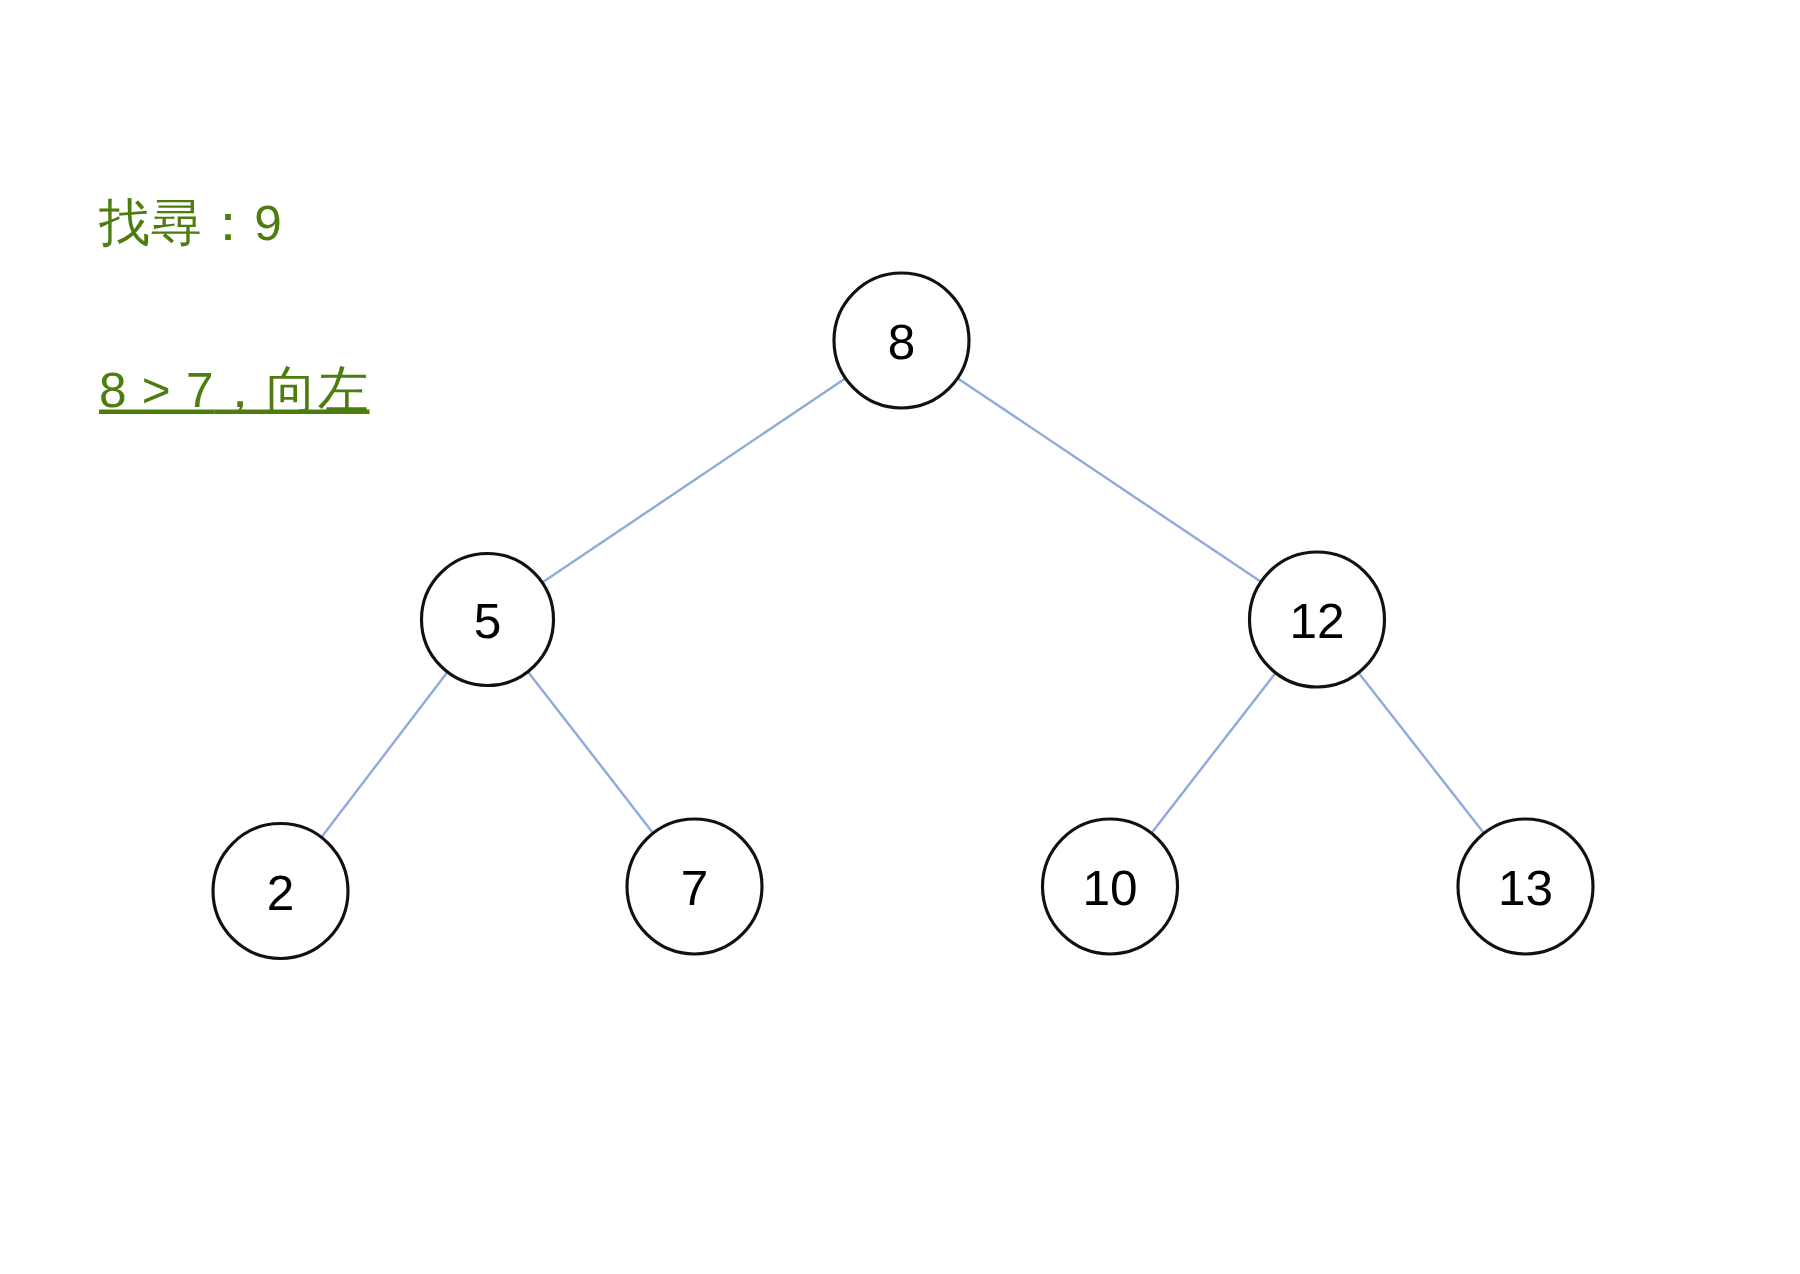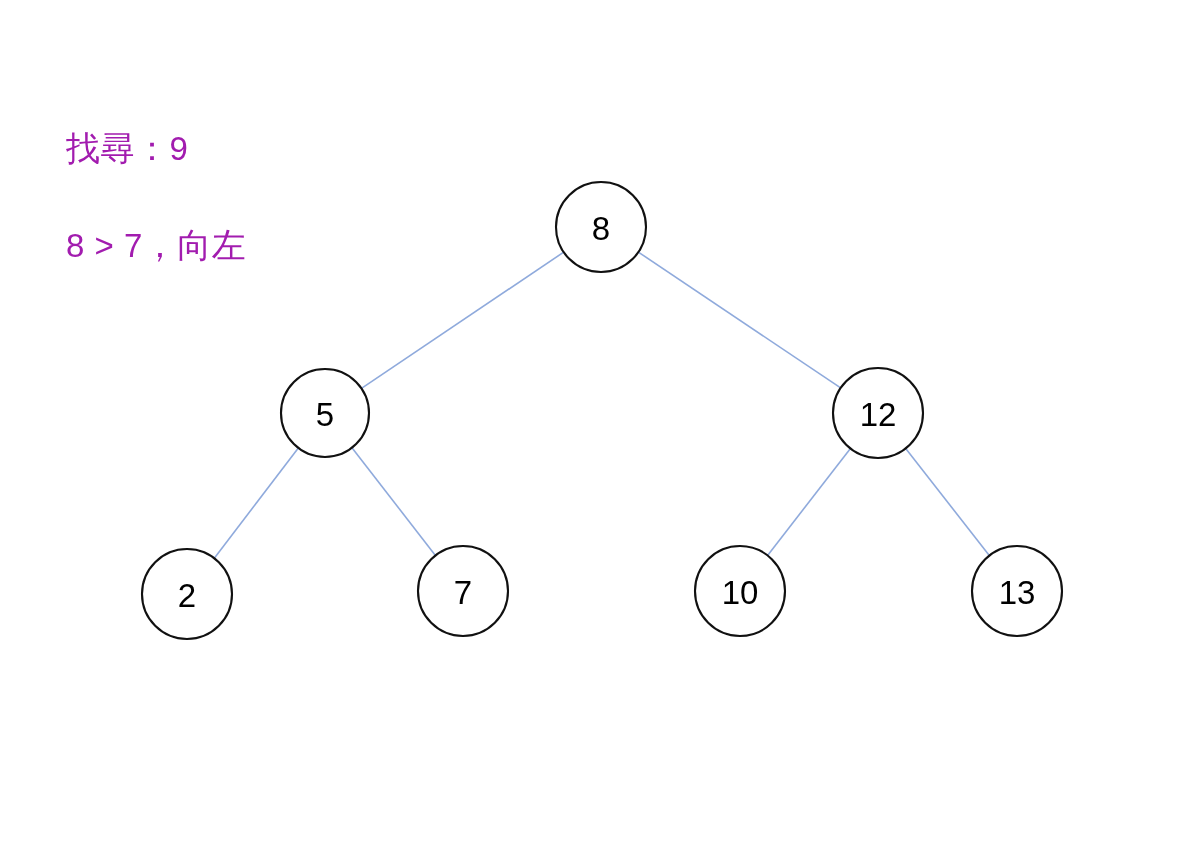--- a/index.html
+++ b/index.html
@@ -15,32 +15,32 @@
     position: relative;
     width: 1200px;
     height: 849px;
     background: #ffffff;
     overflow: hidden;
   }
   
   .note {
     position: absolute;
     white-space: nowrap;
-    color: #a21caf;
+    color: #4d7c0f;
     font-family: "Liberation Serif", "DejaVu Serif", serif;
     font-size: 34px;
     line-height: 1;
     letter-spacing: 0.5px;
   }
   .note .lat {
     font-family: "Liberation Sans", "DejaVu Sans", sans-serif;
     font-size: 33px;
   }
   #note-line-1 { left: 66px; top: 132px; }
-  #note-line-2 { left: 66px; top: 229px; }
+  #note-line-2 { left: 66px; top: 243px; text-decoration: underline; }
 
   
   #tree-svg {
     position: absolute;
     left: 0;
     top: 0;
     width: 1200px;
     height: 849px;
   }
   .edge-line {

